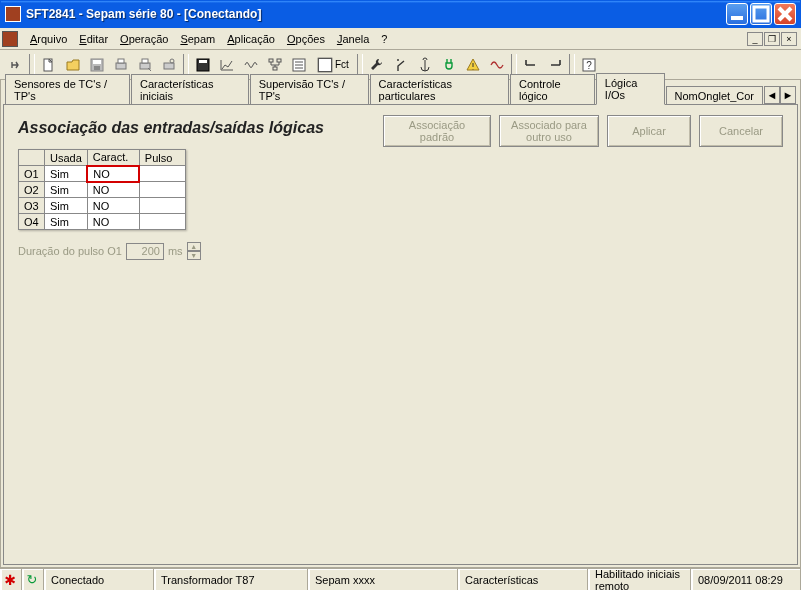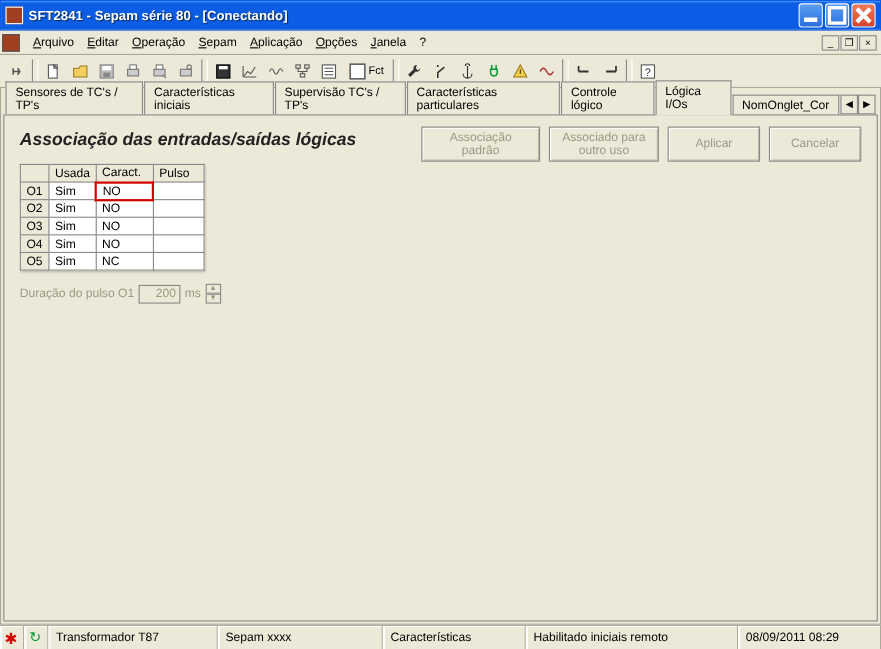--- a/index.html
+++ b/index.html
@@ -347,26 +347,20 @@
           <td>Sim</td>
           <td>NO</td>
           <td></td>
         </tr>
         <tr>
           <td class="rowhdr">O4</td>
           <td>Sim</td>
           <td>NO</td>
           <td></td>
         </tr>
-        <tr>
-          <td class="rowhdr">O5</td>
-          <td>Sim</td>
-          <td>NC</td>
-          <td></td>
-        </tr>
       </tbody>
         </table>
     </div>
 
     <div class="pulse-row">
       <span>Duração do pulso O1</span>
       <input type="text" disabled="" value="200" style="">
       <span>ms</span>
       <div class="spin">
         <div class="spin-btn">▲</div>
@@ -377,18 +371,19 @@
   </div>
 </div>
 
 <div class="statusbar">
   <div class="cell" style="width:22px; justify-content:center;">
       <span class="status-icon redstar">✱</span>
     </div>
   <div class="cell" style="width:22px; justify-content:center;">
       <span class="status-icon greenrefresh">↻</span>
     </div>
+  <div class="cell" style="width:110px">Conectado</div>
   <div class="cell" style="width:154px">Transformador T87</div>
   <div class="cell" style="width:150px">Sepam xxxx</div>
   <div class="cell" style="width:130px">Características</div>
   <div class="cell" style="flex:1">Habilitado iniciais remoto</div>
-  <div class="cell" style="width:130px">08/09/2011  08:29</div>
+  <div class="cell" style="width:110px">08/09/2011  08:29</div>
 </div>
 
 </body></html>

